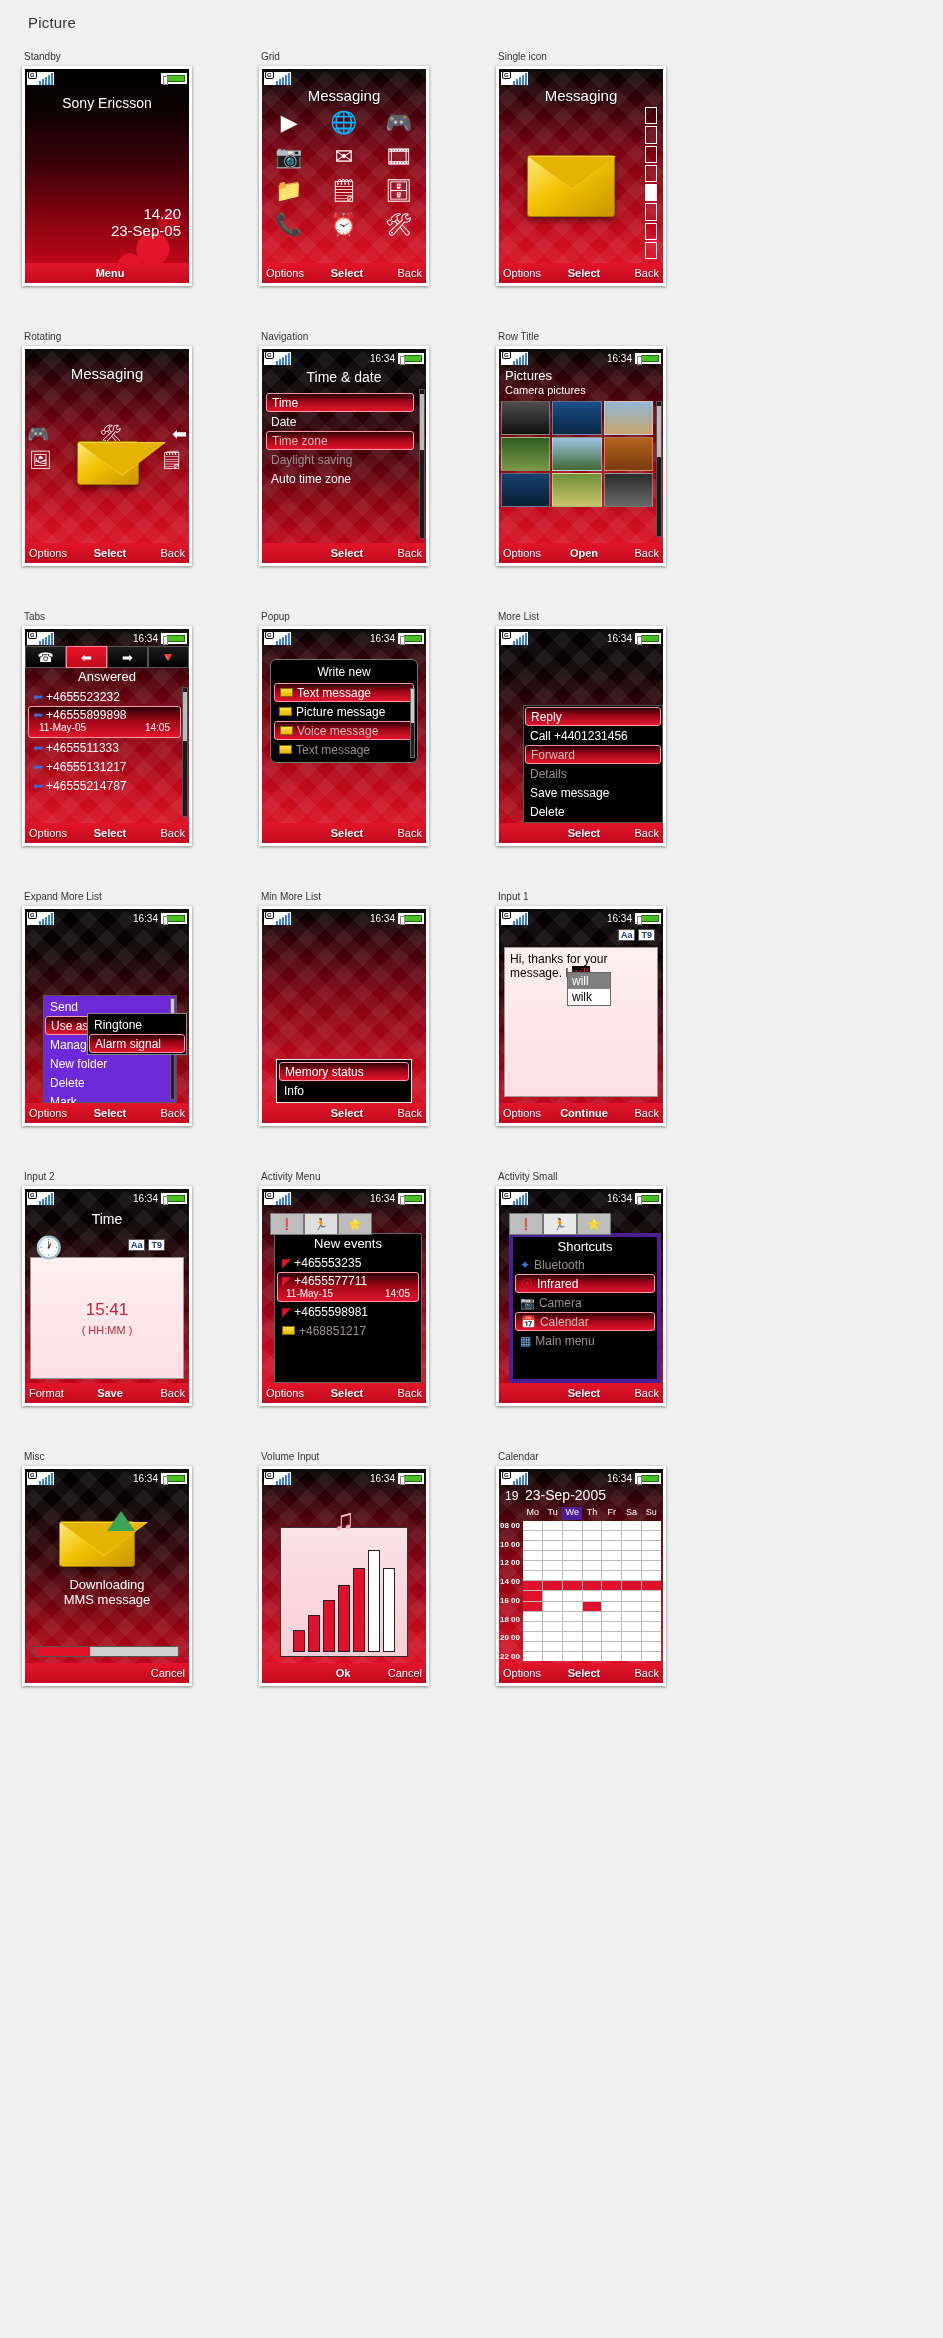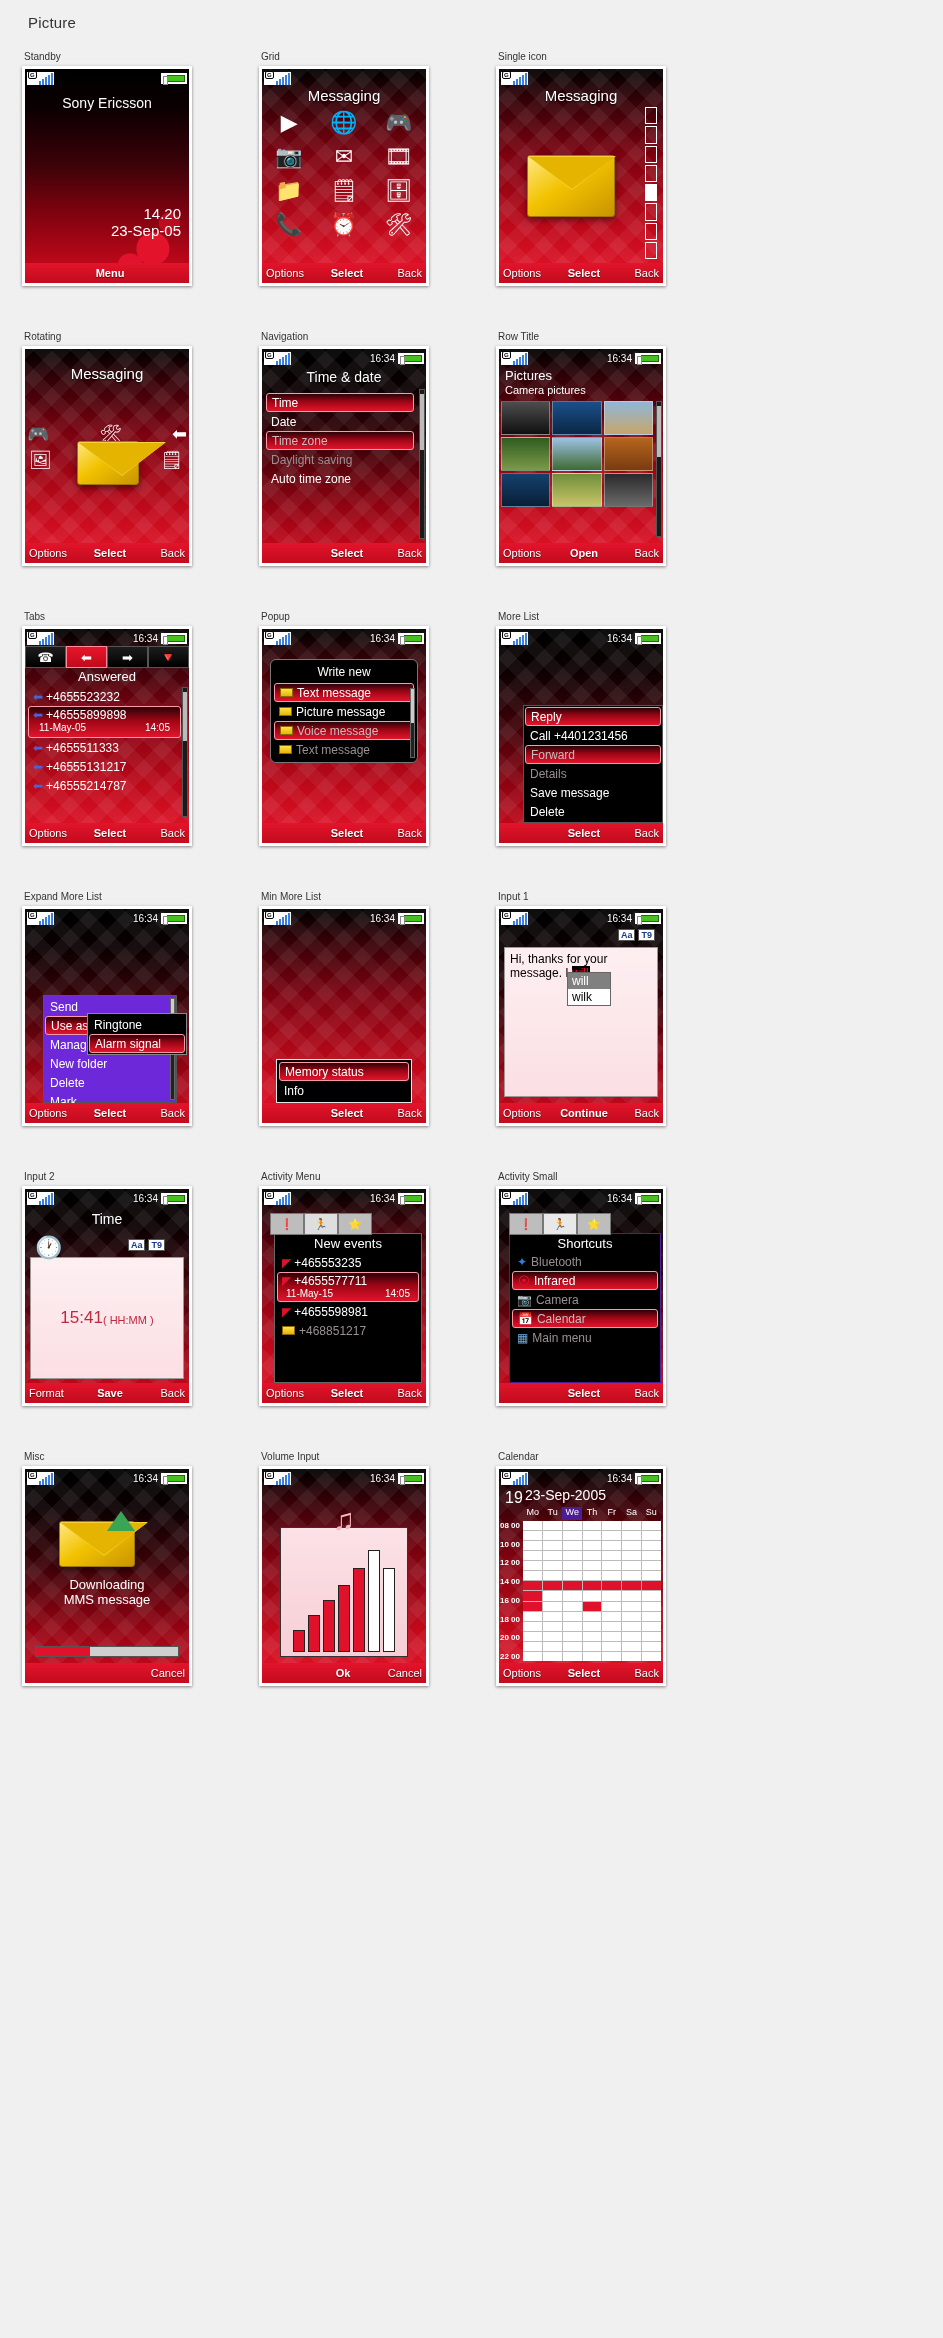--- a/index.html
+++ b/index.html
@@ -740,21 +740,21 @@
               <b></b>
             </span>
           </span>
       </div>
       <div class="title-c" style="top:22px;font-size:14px">Time</div>
       <div style="position:absolute;left:10px;top:46px;z-index:8;font-size:22px">🕐</div>
       <div style="position:absolute;right:24px;top:50px;z-index:8;display:flex;gap:3px">
         <span class="aa">Aa</span>
         <span class="aa">T9</span>
       </div>
-      <div class="editor" style="top:68px;bottom:24px;display:flex;
+      <div class="editor" style="top:68px;bottom:24px;display:flex;flex-direction:column;
             align-items:center;justify-content:center;color:#c0283f">
         <div style="font-size:17px">15:41</div>
         <div style="font-size:11px;margin-top:4px">( HH:MM )</div>
       </div>
       <div class="softkeys">
         <span class="l">Format</span>
         <span class="mid">Save</span>
         <span class="r">Back</span>
       </div>
     </div>
@@ -850,21 +850,21 @@
       </div>
       <div style="position:absolute;top:24px;left:10px;display:flex;z-index:8">
         <div style="width:34px;height:22px;background:#bdbdbd;border:1px solid #777;display:flex;
              align-items:center;justify-content:center">❗</div>
         <div style="width:34px;height:22px;background:#e8e8e8;border:1px solid #777;display:flex;
              align-items:center;justify-content:center">🏃</div>
         <div style="width:34px;height:22px;background:#bdbdbd;border:1px solid #777;display:flex;
              align-items:center;justify-content:center">⭐</div>
       </div>
       <div style="position:absolute;left:10px;right:2px;top:44px;bottom:20px;background:#000;
-            border:1px solid #4c1d95;z-index:7;padding:2px">
+            border:4px solid #4c1d95;z-index:7;padding:2px">
         <div style="text-align:center;font-size:13px;padding-bottom:1px">Shortcuts</div>
         <div class="row dim">
           <span style="color:#2f7de0;margin-right:4px">✦</span>
           <span>Bluetooth</span>
           </div>
         <div class="row sel">
           <span style="color:#e0112a;margin-right:4px">⦿</span>
           <span>Infrared</span>
           </div>
         <div class="row dim">
@@ -989,21 +989,21 @@
               <i></i>
             </span>
           </span>
         <span style="display:flex;align-items:center">
           <span class="clock">16:34</span>
           <span class="batt">
               <b></b>
             </span>
           </span>
       </div>
-      <div style="position:absolute;top:20px;left:6px;z-index:7;font-size:16px">19</div>
+      <div style="position:absolute;top:20px;left:6px;z-index:7;font-size:12px">19</div>
       <div style="position:absolute;top:18px;left:26px;z-index:7;font-size:14px">23-Sep-2005</div>
       <div class="calhdr" id="cal-hdr">
           <span>Mo</span>
           <span>Tu</span>
           <span style="background: #4c1d95;">We</span>
           <span>Th</span>
           <span>Fr</span>
           <span>Sa</span>
           <span>Su</span>
         </div>

